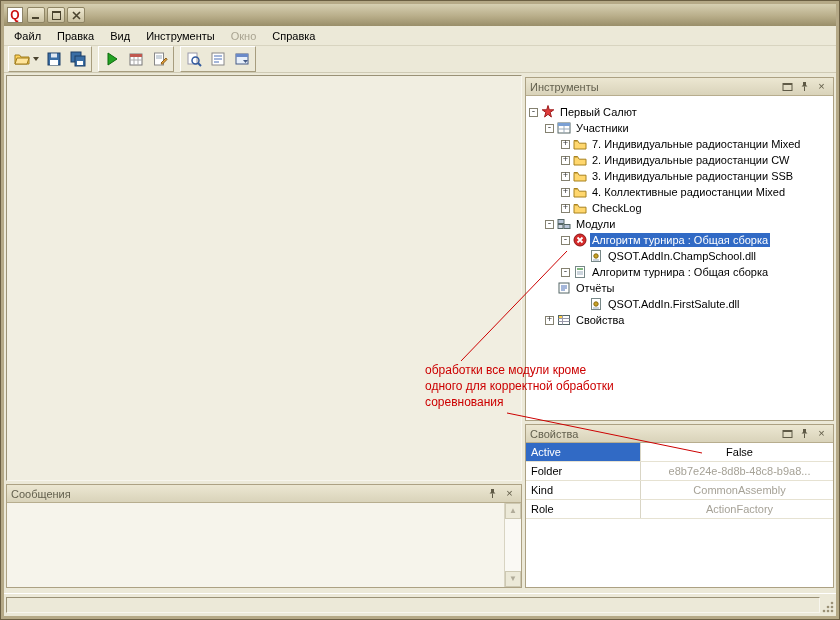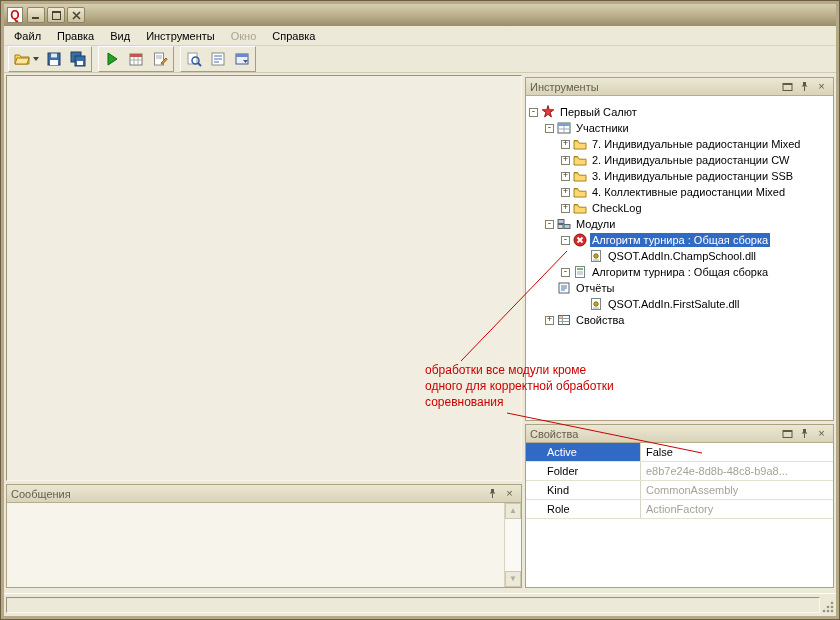--- a/index.html
+++ b/index.html
@@ -71,23 +71,23 @@
   .t-exp{flex-shrink:0;width:9px;height:9px;border:1px solid #848170;background:#fff;
     font-size:9px;line-height:7px;text-align:center;color:#333;margin-right:3px;font-family:"Liberation Mono",monospace;}
   .t-exp-sp{flex-shrink:0;width:12px;}
   .t-icon{flex-shrink:0;width:14px;height:14px;margin-right:3px;display:inline-flex;}
   .t-label{padding:0 2px;line-height:14px;}
   .t-label.selected{background:#316ac5;color:#fff;}
 
   
   .prop-grid{position:absolute;left:0;top:18px;right:0;bottom:0;background:#fff;overflow:hidden;}
   .prop-row{display:flex;height:19px;border-bottom:1px solid #e6e2d2;}
-  .prop-name{width:115px;flex-shrink:0;padding:3px 0 0 21px;border-right:1px solid #d9d5c5;background:#fff;}
+  .prop-name{width:115px;flex-shrink:0;padding:3px 0 0 5px;border-right:1px solid #d9d5c5;background:#fff;}
   .prop-name.selected{background:#316ac5;color:#fff;}
-  .prop-value{flex:1;padding:3px 0 0 5px;color:#000;white-space:nowrap;overflow:hidden;}
+  .prop-value{flex:1;padding:3px 0 0 5px;color:#000;white-space:nowrap;overflow:hidden;text-align:center;}
   .prop-value.muted{color:#a6a297;}
 
   
   .statusbar{position:absolute;left:0;top:589px;width:832px;height:22px;background:#ece9d8;border-top:1px solid #fff;}
   .status-field{position:absolute;left:2px;right:16px;top:3px;height:16px;
     border:1px solid;border-color:#9a9176 #f8f6ee #f8f6ee #9a9176;}
   .grip{position:absolute;right:1px;bottom:1px;}
 
   
   .overlay{position:absolute;left:0;top:0;width:832px;height:612px;pointer-events:none;z-index:50;}

